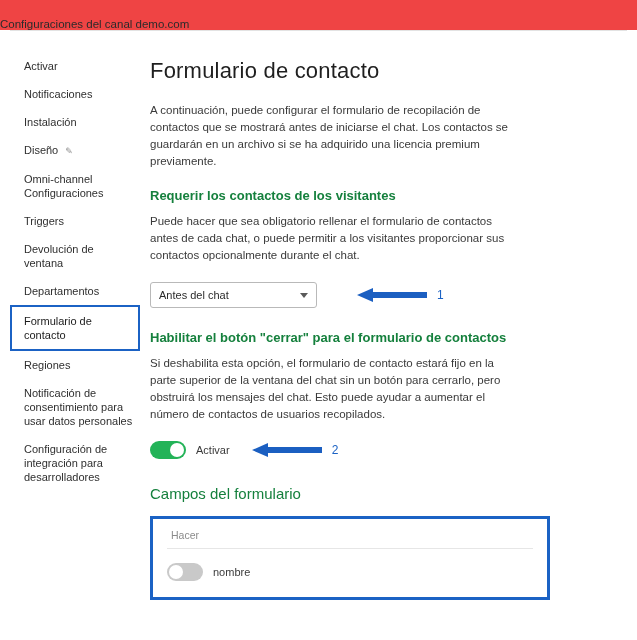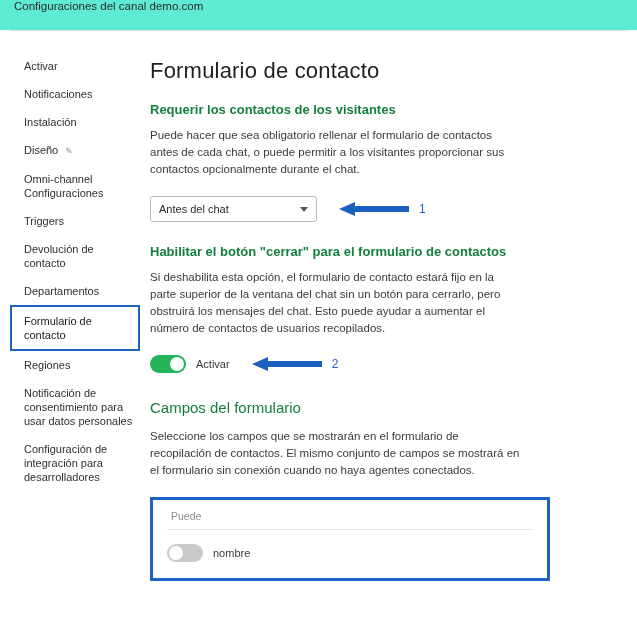--- a/index.html
+++ b/index.html
@@ -14,25 +14,24 @@
   #page {
     position: relative;
     width: 637px;
     height: 640px;
     background: #ffffff;
   }
   
   .header {
     height: 30px;
     display: flex;
-    align-items: flex-start;
-    padding-left: 14px;
+    align-items: flex-end;
     font-size: 11.5px;
     color: #2b2b2b;
-    background: #5eead4;
+    background: #ef4444;
   }
   .header-sep {
     position: absolute;
     top: 30px; left: 10px; right: 10px;
     height: 1px;
     background: #e3e3e3;
   }
   
   .body-wrap {
     display: flex;
@@ -94,20 +93,21 @@
     font-size: 15px;
     font-weight: 400;
     margin-top: 4px;
     margin-bottom: 12px;
   }
   
   .select-row {
     display: flex;
     align-items: center;
     margin-bottom: 22px;
+    gap: 18px;
   }
   .select-box {
     width: 167px;
     height: 26px;
     border: 1px solid #b9b9b9;
     border-radius: 3px;
     background: #ffffff;
     display: flex;
     align-items: center;
     padding: 0 8px;
@@ -240,21 +240,21 @@
         <span>Diseño</span>
         <span class="pencil">✎</span>
       </div>
       <div class="side-item">
         <span>Omni-channel Configuraciones</span>
       </div>
       <div class="side-item">
         <span>Triggers</span>
       </div>
       <div class="side-item">
-        <span>Devolución de contacto</span>
+        <span>Devolución de ventana</span>
       </div>
       <div class="side-item">
         <span>Departamentos</span>
       </div>
       <div class="side-item selected">
         <span>Formulario de contacto</span>
       </div>
       <div class="side-item">
         <span>Regiones</span>
       </div>
@@ -263,20 +263,21 @@
       </div>
       <div class="side-item">
         <span>Configuración de integración para desarrolladores</span>
       </div>
     </div>
 
     <div class="main">
 
       <h1 class="title">Formulario de contacto</h1>
 
+      <p class="para">A continuación, puede configurar el formulario de recopilación de contactos que se mostrará antes de iniciarse el chat. Los contactos se guardarán en un archivo si se ha adquirido una licencia premium previamente.</p>
 
       <h2 class="section">Requerir los contactos de los visitantes</h2>
       <p class="para">Puede hacer que sea obligatorio rellenar el formulario de contactos antes de cada chat, o puede permitir a los visitantes proporcionar sus contactos opcionalmente durante el chat.</p>
 
       <div class="select-row">
         <div class="select-box">
           <span>Antes del chat</span>
           <span class="chevron"></span>
         </div>
         <div class="arrow-wrap">
@@ -299,25 +300,24 @@
           <svg class="arrow-svg" width="70" height="14" viewBox="0 0 70 14">
             <polygon points="0,7 16,0 16,4 70,4 70,10 16,10 16,14" fill="#1b5fc1"></polygon>
           </svg>
           <span class="arrow-num">2</span>
         </div>
       </div>
 
       <div class="spacer-16"></div>
 
       <h2 class="section big">Campos del formulario</h2>
-      <p class="para">Seleccione los campos que se mostrarán en el formulario de recopilación de contactos. El mismo conjunto de campos se mostrará en el formulario sin conexión cuando no haya agentes conectados.</p>
 
       <div class="fields-panel">
         <div class="fields-head">
-          <div class="col-field">Puede</div>
+          <div class="col-field">Hacer</div>
         </div>
 
         <div class="field-row">
           <div class="field-left">
             <div class="toggle off">
               <div class="knob"></div>
             </div>
             <span class="field-name">nombre</span>
           </div>
           <div class="checkbox hidden"></div>

